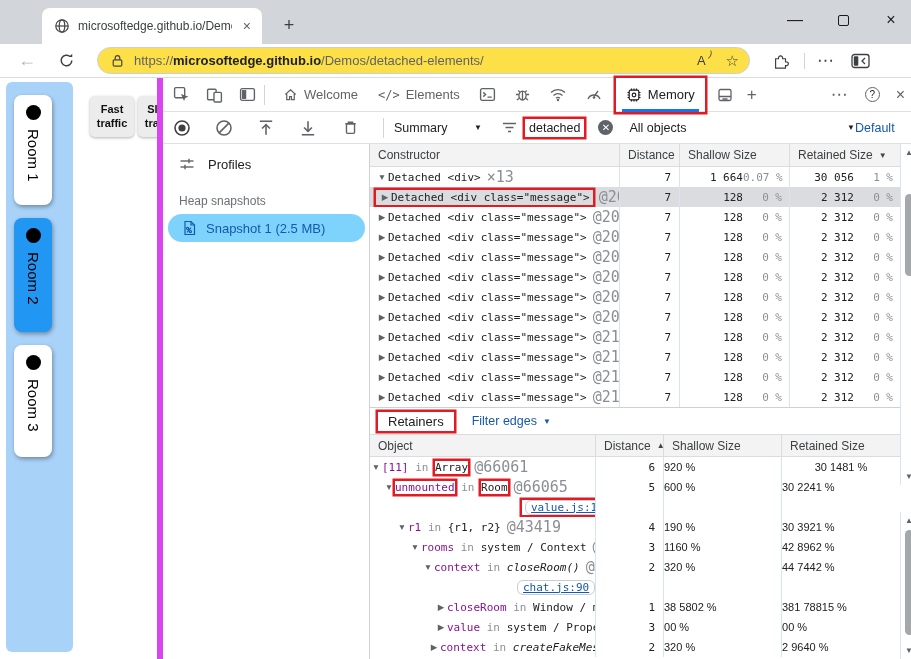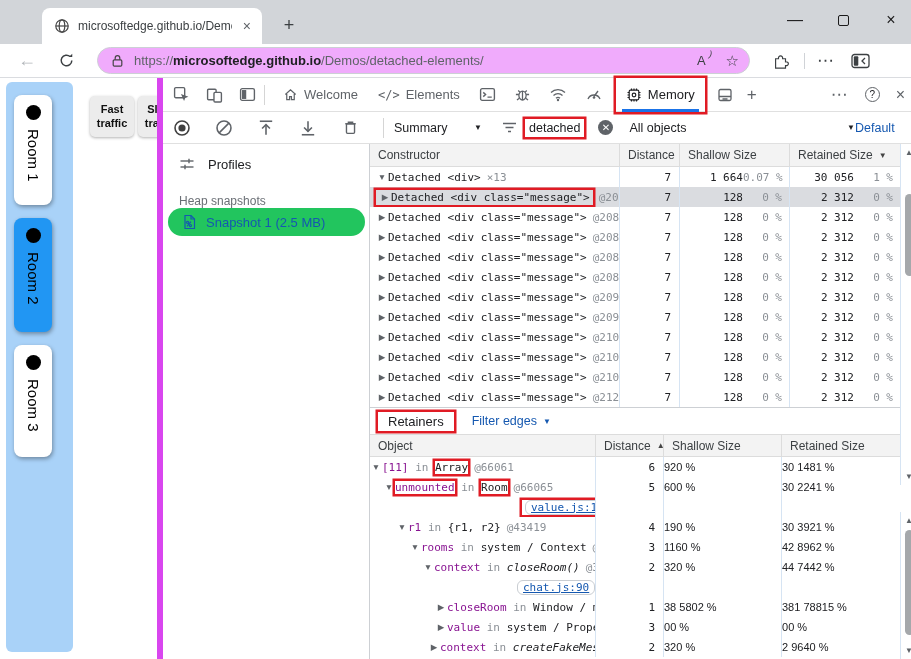--- a/index.html
+++ b/index.html
@@ -16,21 +16,21 @@
     display:flex;align-items:center;justify-content:center;}
   .winctrl{position:absolute;top:0;height:40px;width:40px;display:flex;align-items:center;justify-content:center;color:#1b1b1b;}
   .wc-min{left:775px;font-size:16px;}
   .wc-max{left:823px;}
   .wc-max .sq{width:11px;height:11px;border:1.3px solid #1b1b1b;border-radius:2px;}
   .wc-close{left:871px;font-size:16px;}
   .addrbar{position:absolute;left:0;top:44px;width:911px;height:34px;background:#fff;border-bottom:1px solid #dadce0;
     display:flex;align-items:center;}
   .nav-back{margin-left:18px;font-size:18px;color:#b4b8bc;}
   .nav-refresh{margin-left:22px;display:flex;}
-  .urlpill{margin-left:22px;width:653px;height:27px;border:1px solid #ccd0d5;border-radius:14px;background:#f0abfc;
+  .urlpill{margin-left:22px;width:653px;height:27px;border:1px solid #ccd0d5;border-radius:14px;background:#fde047;
     display:flex;align-items:center;padding:0 10px 0 13px;}
   .url{font-size:13px;color:#5f6368;white-space:nowrap;overflow:hidden;flex:1;margin-left:10px;}
   .url b{color:#202124;font-weight:700;}
   .readaloud{font-size:13px;color:#3c4043;position:relative;margin-right:20px;}
   .readaloud i{position:absolute;top:-4px;right:-6px;font-style:normal;font-size:9px;transform:rotate(18deg);}
   .star{font-size:15px;color:#3c4043;}
   .abar-ic{margin-left:16px;display:flex;align-items:center;color:#3c4043;}
   .abar-sep{width:1px;height:16px;background:#d0d3d7;margin-left:14px;}
   .dots3{font-size:17px;letter-spacing:1px;}
   
@@ -62,21 +62,21 @@
   .dd{display:flex;align-items:center;gap:8px;font-size:12.5px;color:#202124;flex:none;}
   .caret{font-size:8px;color:#202124;}
   .filterval{font-family:"Liberation Sans",sans-serif;font-size:12.5px;color:#202124;padding:2px 4px;}
   .clear-x{width:15px;height:15px;border-radius:50%;background:#5f6368;color:#fff;font-size:10px;line-height:15px;text-align:center;margin:0 10px 0 14px;flex:none;}
   .allobjects{flex:1;display:flex;align-items:center;justify-content:space-between;}
   .defaultlbl{color:#1558b0;font-size:12.5px;flex:none;width:62px;overflow:hidden;white-space:nowrap;}
   
   .dt-left{position:absolute;left:0;top:66px;width:207px;height:515px;border-right:1px solid #cdd0d4;background:#fff;}
   .profrow{display:flex;align-items:center;gap:13px;padding:12px 0 0 16px;font-size:13px;color:#202124;}
   .heaplbl{padding:22px 0 0 16px;font-size:12px;color:#6a6f75;}
-  .snapshot{margin:0 4px 0 5px;height:28px;background:#22c55e;border-radius:14px;display:flex;align-items:center;
+  .snapshot{margin:6px 4px 0 5px;height:28px;background:#7dd3fc;border-radius:14px;display:flex;align-items:center;
     gap:9px;padding-left:14px;font-size:13px;color:#1558b0;}
   
   .dt-right{position:absolute;left:207px;top:66px;width:547px;height:515px;background:#fff;}
   .thead{display:flex;height:23px;background:#f3f3f3;border-bottom:1px solid #dcdcdc;font-size:12px;color:#3c4043;align-items:center;}
   .thead .hc{height:100%;display:flex;align-items:center;padding-left:8px;border-right:1px solid #dcdcdc;white-space:nowrap;overflow:hidden;}
   .sortglyph{font-size:8px;margin-left:6px;color:#444;}
   .trow{display:flex;height:20px;align-items:center;font-size:11px;}
   .cell{height:100%;display:flex;align-items:center;border-right:1px solid #d6e4f3;overflow:hidden;}
   .c-name{width:250px;padding-left:6px;white-space:nowrap;}
   .c-dist{width:60px;justify-content:flex-end;padding-right:8px;font-family:"DejaVu Sans Mono",monospace;font-size:11px;}
@@ -84,21 +84,21 @@
   .c-sz .num{flex:1;text-align:right;font-family:"DejaVu Sans Mono",monospace;font-size:11px;color:#202124;}
   .c-sz .pct{width:46px;text-align:right;padding-right:7px;font-family:"DejaVu Sans Mono",monospace;font-size:11px;color:#8a8f95;}
   .r-obj{width:226px;padding-left:2px;white-space:nowrap;}
   .r-dist{width:68px;justify-content:flex-end;padding-right:8px;font-family:"DejaVu Sans Mono",monospace;font-size:11px;}
   .r-sz{width:118px;white-space:nowrap;}
   .mono{font-family:"DejaVu Sans Mono",monospace;font-size:11px;color:#202124;white-space:pre;}
   .arr{font-size:8.5px;color:#5f6368;width:12px;flex:none;text-align:center;}
   .edge{font-family:"DejaVu Sans Mono",monospace;font-size:11px;color:#881391;}
   .kwin{font-family:"DejaVu Sans Mono",monospace;font-size:11px;color:#8a8f95;}
   .ital{font-style:italic;}
-  .oid{font-family:"DejaVu Sans Mono",monospace;font-size:11px;color:#8a8f95;margin-left:6px;}
+  .oid{font-family:"DejaVu Sans Mono",monospace;font-size:15px;color:#8a8f95;margin-left:6px;}
   .sel{background:#dadce0;}
   .retbar{height:27px;border-top:1px solid #cdd0d4;display:flex;align-items:center;background:#fff;}
   .retttl{font-size:13px;color:#202124;margin-left:8px;padding:2px 10px;}
   .filteredges{margin-left:18px;font-size:12.5px;color:#1558b0;display:flex;align-items:center;gap:6px;}
   .filteredges .caret{color:#1558b0;}
   .srclink{font-family:"DejaVu Sans Mono",monospace;font-size:11px;color:#1558b0;text-decoration:underline;
     border:1px solid #c9cdd2;border-radius:6px;padding:0px 5px;background:#fff;}
   .linkind{margin-left:150px;}
   .ind0{padding-left:0;} .ind1{padding-left:13px;} .ind2{padding-left:26px;} .ind3{padding-left:39px;}
   .ind4{padding-left:52px;} .ind5{padding-left:65px;}
@@ -634,21 +634,21 @@
               <span class="kwin">in</span>
               <span class="kwin">&nbsp;</span>
               <span class="mono rb">Array</span>
               <span class="oid">@66061</span>
             </span>
           <span class="cell r-dist">6</span>
           <span class="cell r-sz">
               <span class="num">92</span>
               <span class="pct">0 %</span>
             </span>
-          <span class="cell r-sz" style="border-right:none;">
+          <span class="cell r-sz" style="border-right:none;justify-content:center;">
               <span class="num">30 148</span>
               <span class="pct">1 %</span>
             </span>
         </div>
         <div class="trow">
           <span class="cell r-obj ind1">
               <span class="arr">▼</span>
               <span class="edge rb">unmounted</span>
               <span class="kwin">&nbsp;</span>
               <span class="kwin">in</span>

